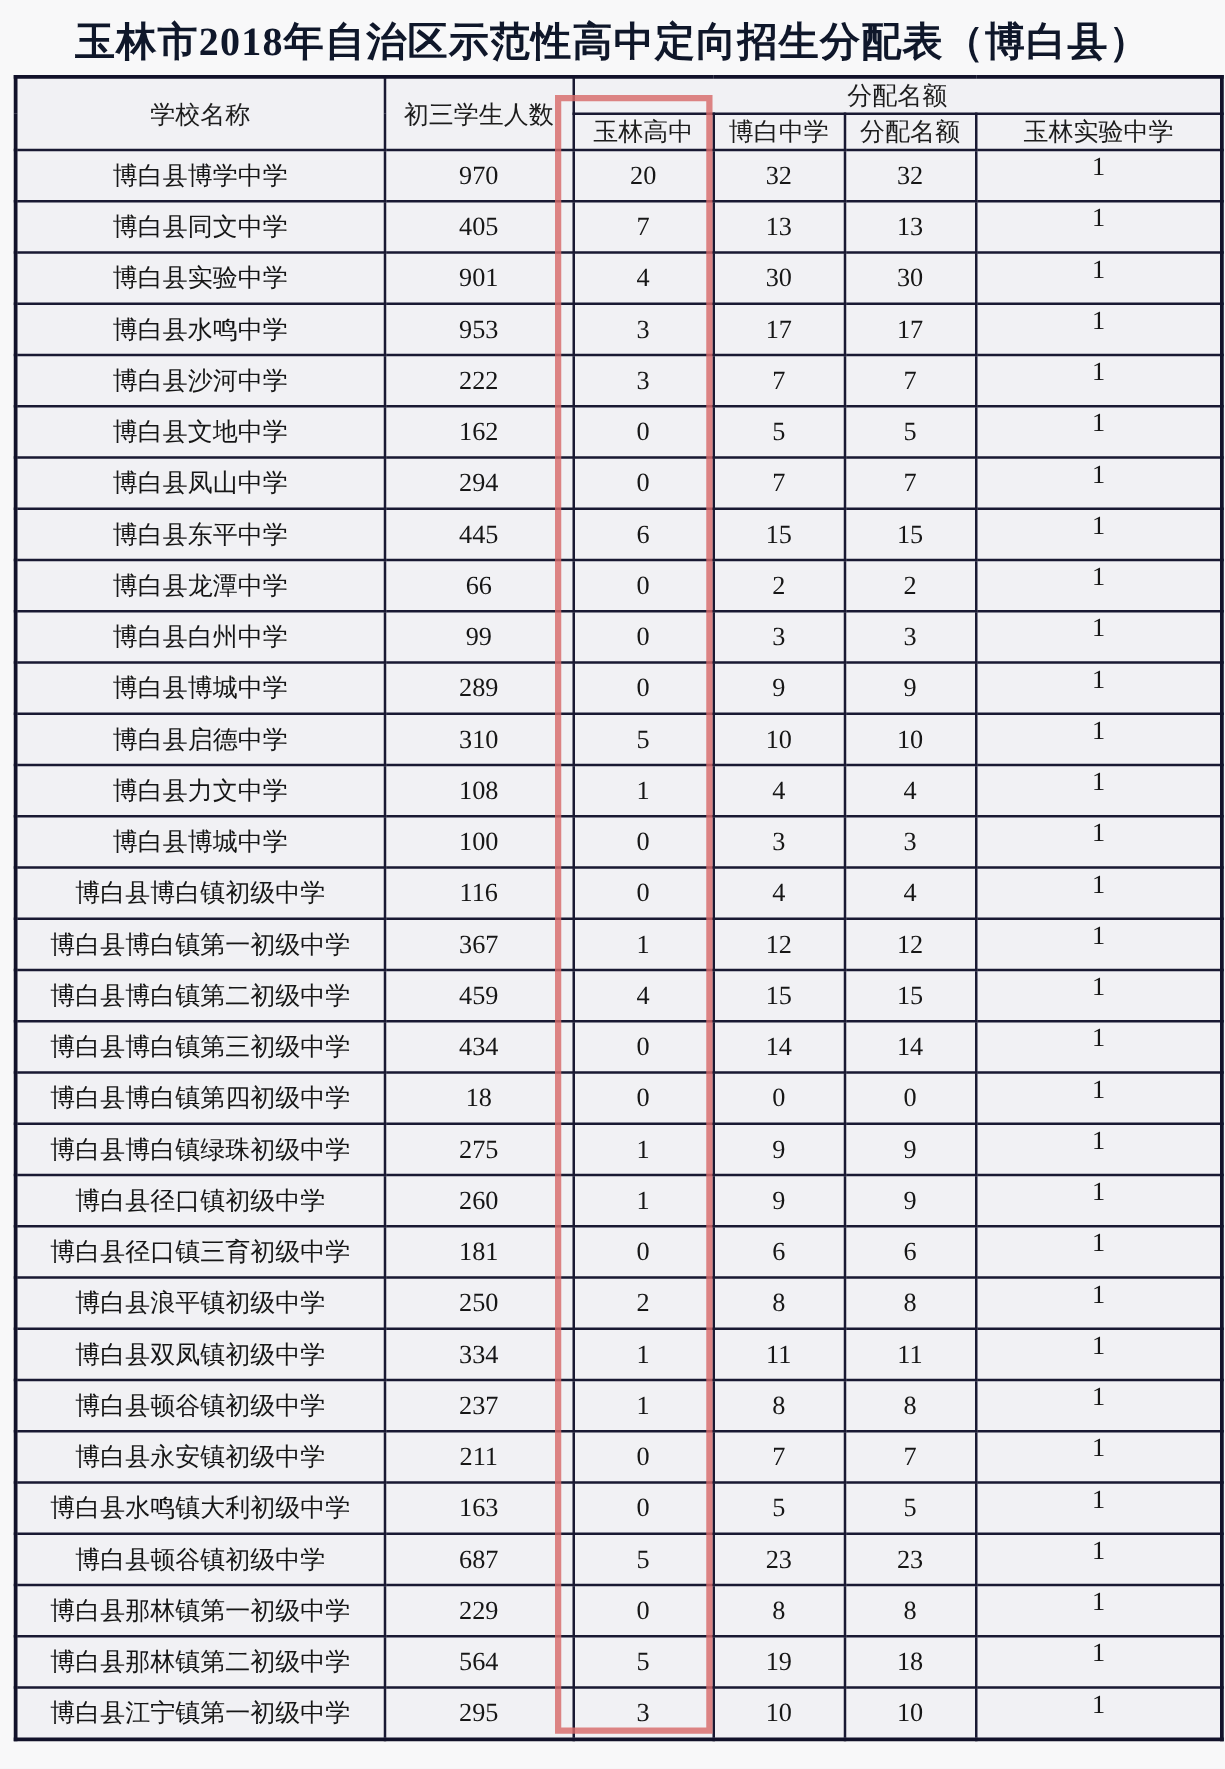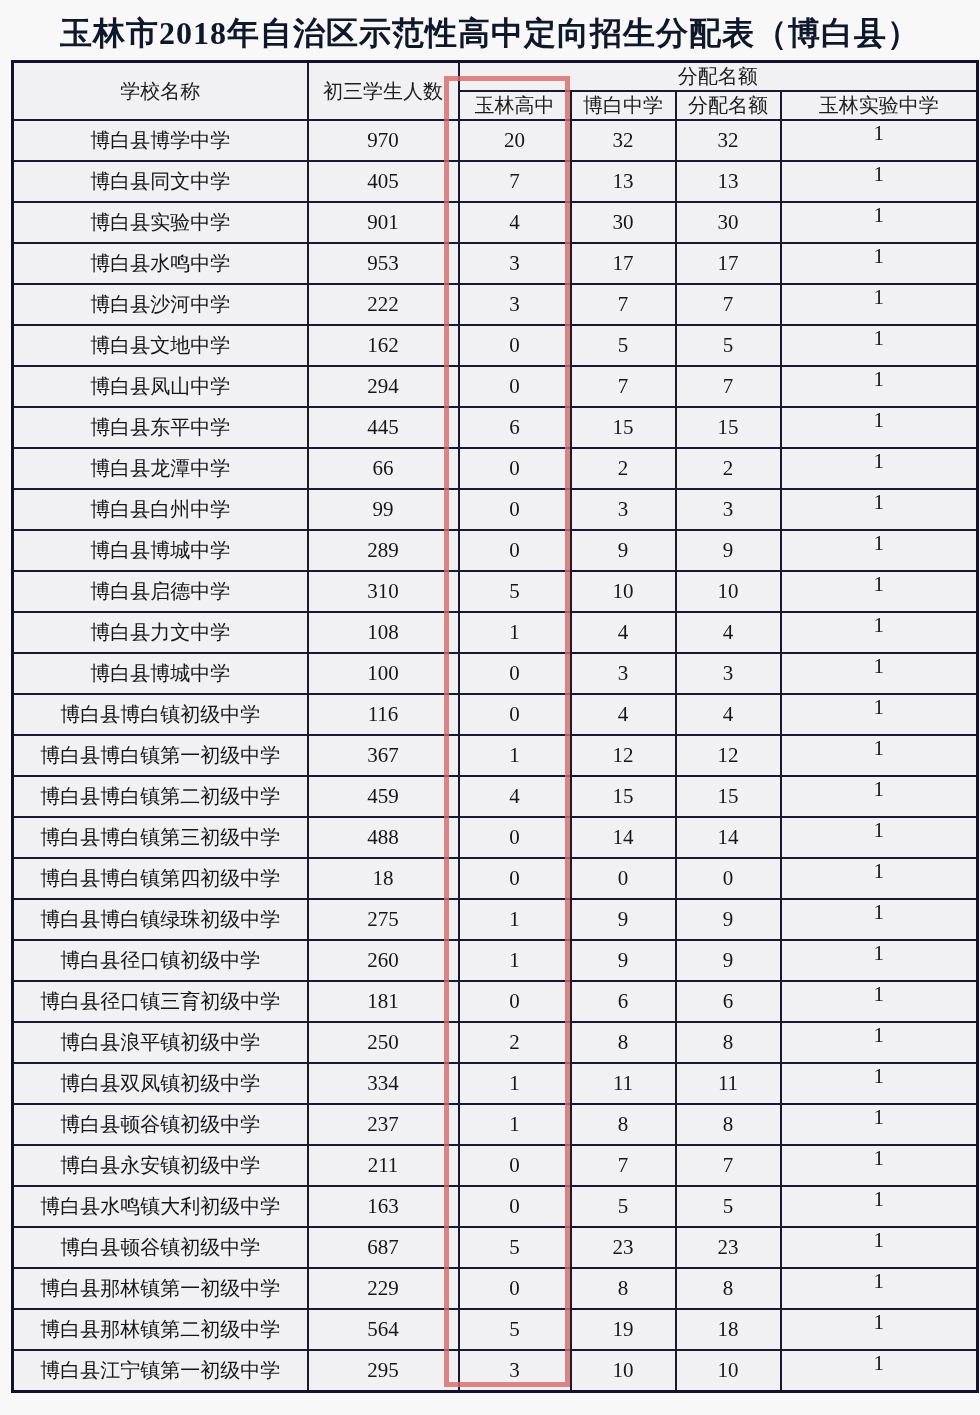--- a/index.html
+++ b/index.html
@@ -229,21 +229,21 @@
         <tr class="data-row">
     <td class="school-name">博白县博白镇第二初级中学</td>
     <td class="num">459</td>
     <td class="num">4</td>
     <td class="num">15</td>
     <td class="num">15</td>
     <td class="num exp-num"><span>1</span></td>
   </tr>
         <tr class="data-row">
     <td class="school-name">博白县博白镇第三初级中学</td>
-    <td class="num">488</td>
+    <td class="num">434</td>
     <td class="num">0</td>
     <td class="num">14</td>
     <td class="num">14</td>
     <td class="num exp-num"><span>1</span></td>
   </tr>
         <tr class="data-row">
     <td class="school-name">博白县博白镇第四初级中学</td>
     <td class="num">18</td>
     <td class="num">0</td>
     <td class="num">0</td>

